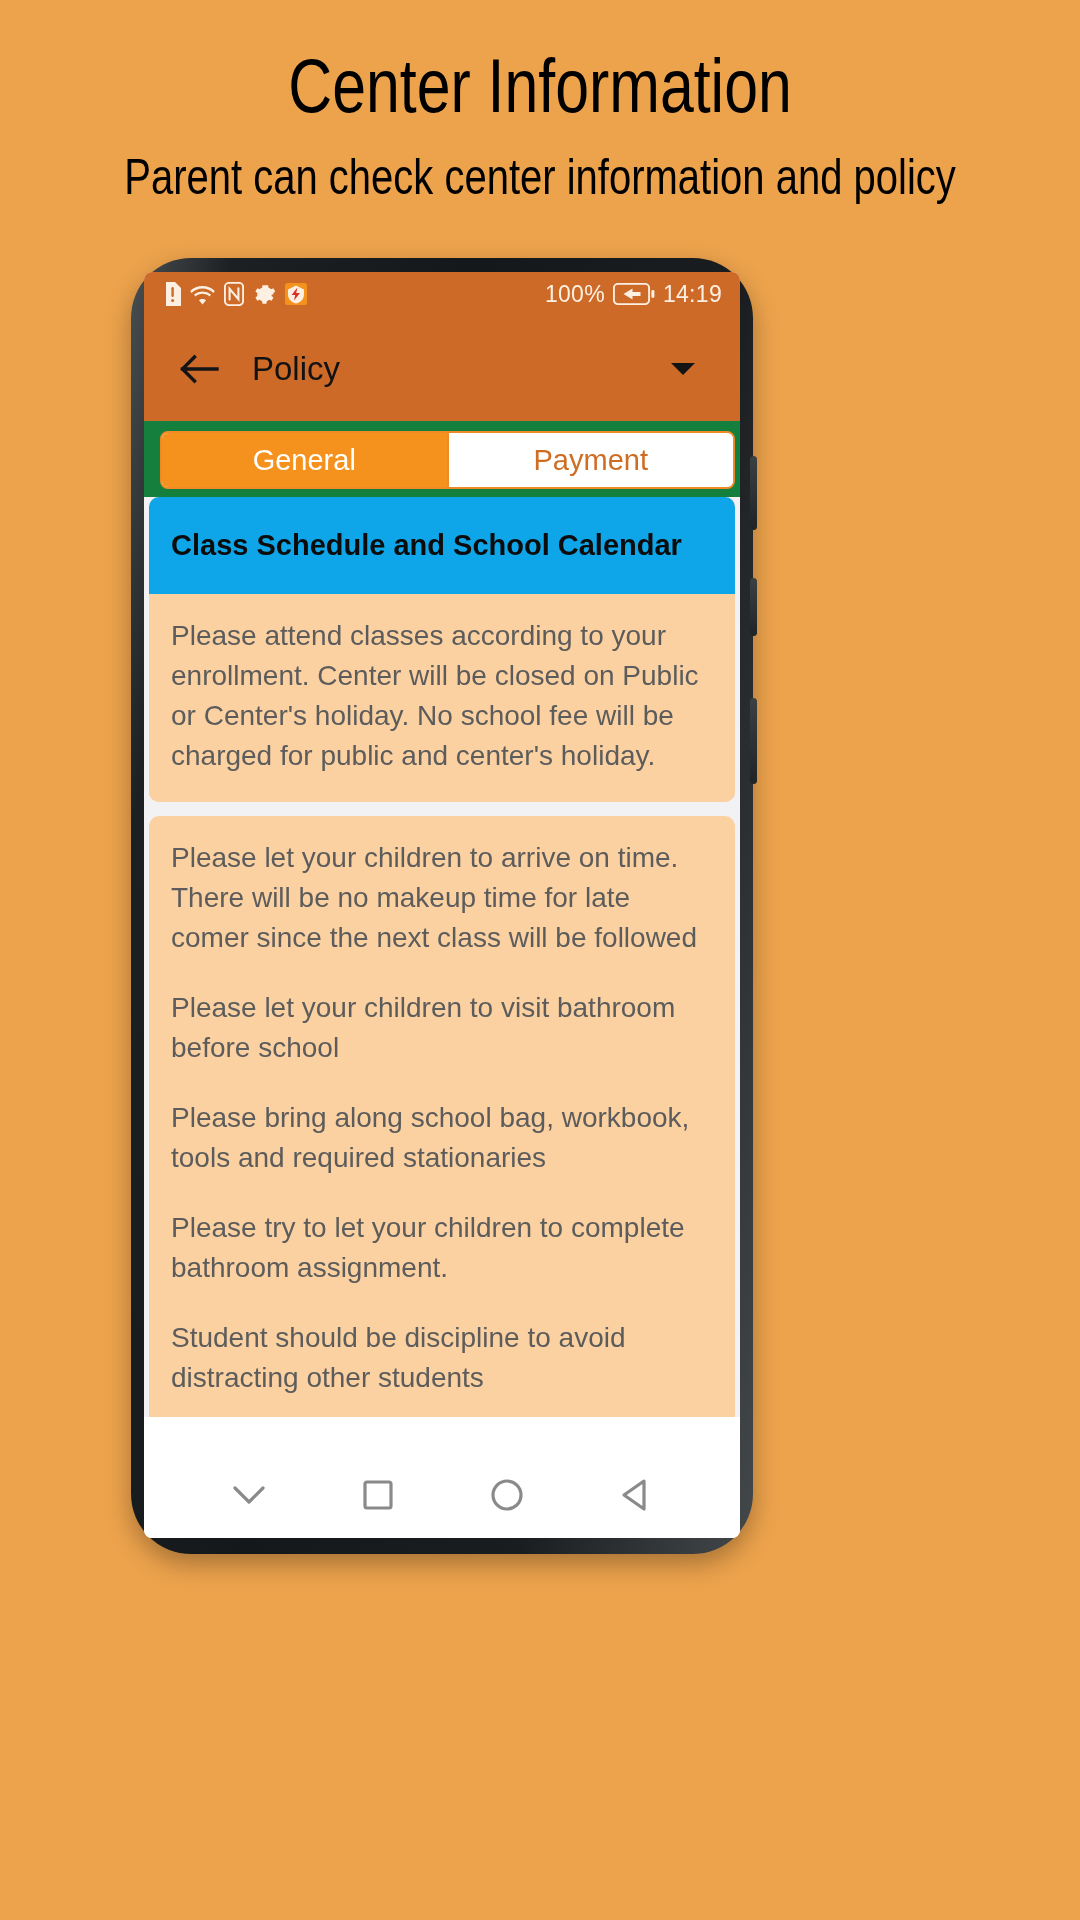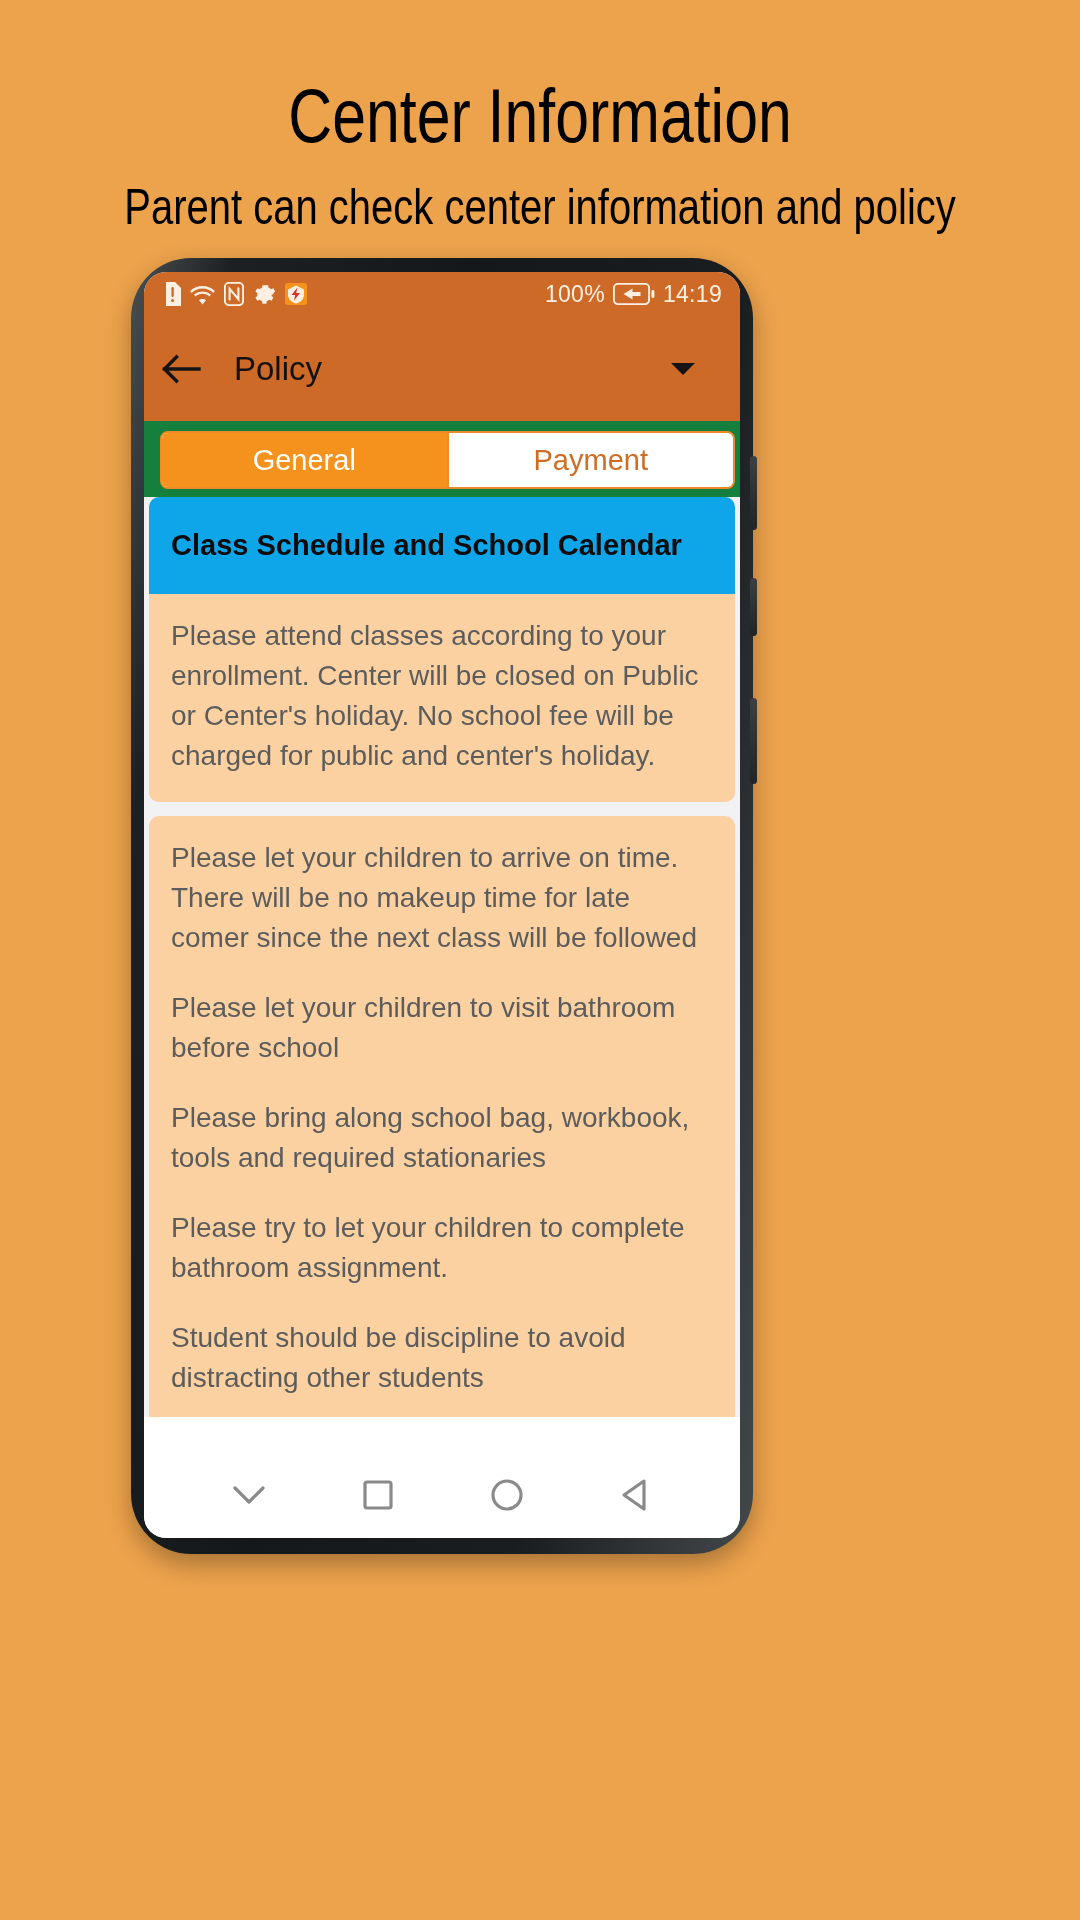--- a/index.html
+++ b/index.html
@@ -14,21 +14,21 @@
     background: #eda34c;
     font-family: "Liberation Sans", sans-serif;
     position: relative;
   }
 
   
   .promo {
     position: absolute;
     top: 0; left: 0; right: 0;
     text-align: center;
-    padding-top: 74px;
+    padding-top: 44px;
   }
   .promo-title {
     font-family: "Liberation Sans Narrow", "Liberation Sans", sans-serif;
     font-size: 76px;
     line-height: 84px;
     color: #000000;
     letter-spacing: 0px;
     transform: scaleX(0.80);
     font-weight: 400;
   }
@@ -50,21 +50,21 @@
     width: 622px;
     height: 1296px;
     border-radius: 60px;
     background: linear-gradient(100deg,#4a4f52 0%, #1d2022 12%, #15181a 40%, #1a1d1f 72%, #43484b 100%);
     box-shadow: 0 10px 26px rgba(0,0,0,0.30);
     padding: 14px 13px 16px 13px;
   }
   .phone-inner {
     width: 100%;
     height: 100%;
-    border-radius: 22px;
+    border-radius: 8px;
     overflow: hidden;
     background: #ffffff;
     position: relative;
   }
 
   
   .btn-side {
     position: absolute;
     right: -4px;
     width: 7px;
@@ -89,21 +89,21 @@
   .sb-right { margin-left: auto; display: flex; align-items: center; gap: 8px; }
   .sb-right .sb-text { font-size: 23px; color: #fdf0e3; letter-spacing: 0.3px; }
   .ic { display: inline-flex; align-items: center; justify-content: center; }
 
   
   .appbar {
     height: 105px;
     background: #cd6a28;
     display: flex;
     align-items: center;
-    padding: 0 28px 0 16px;
+    padding: 0 28px 0 34px;
     position: relative;
   }
   .appbar-title {
     font-size: 33px;
     color: #121212;
     margin-left: 32px;
     font-weight: 400;
   }
   .appbar-caret { margin-left: auto; margin-right: 16px; }
 

